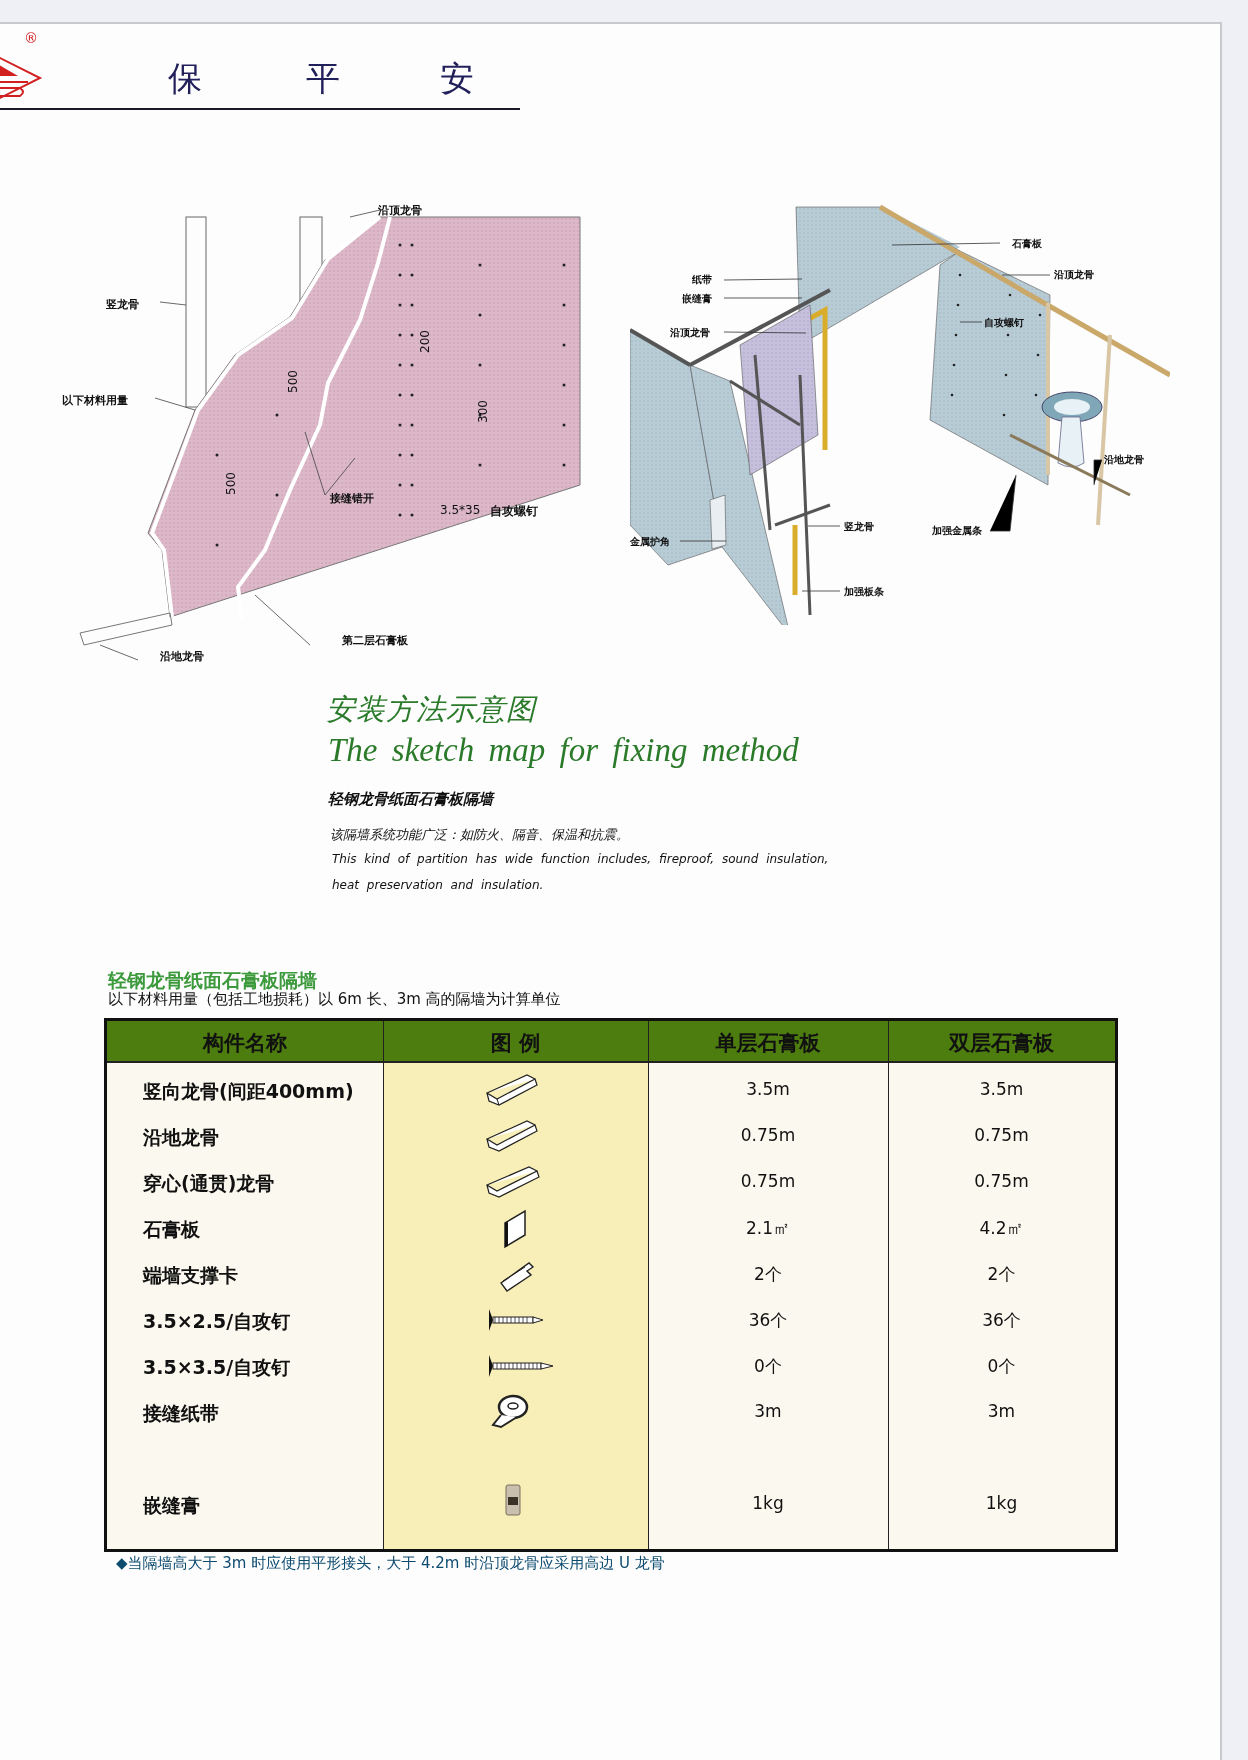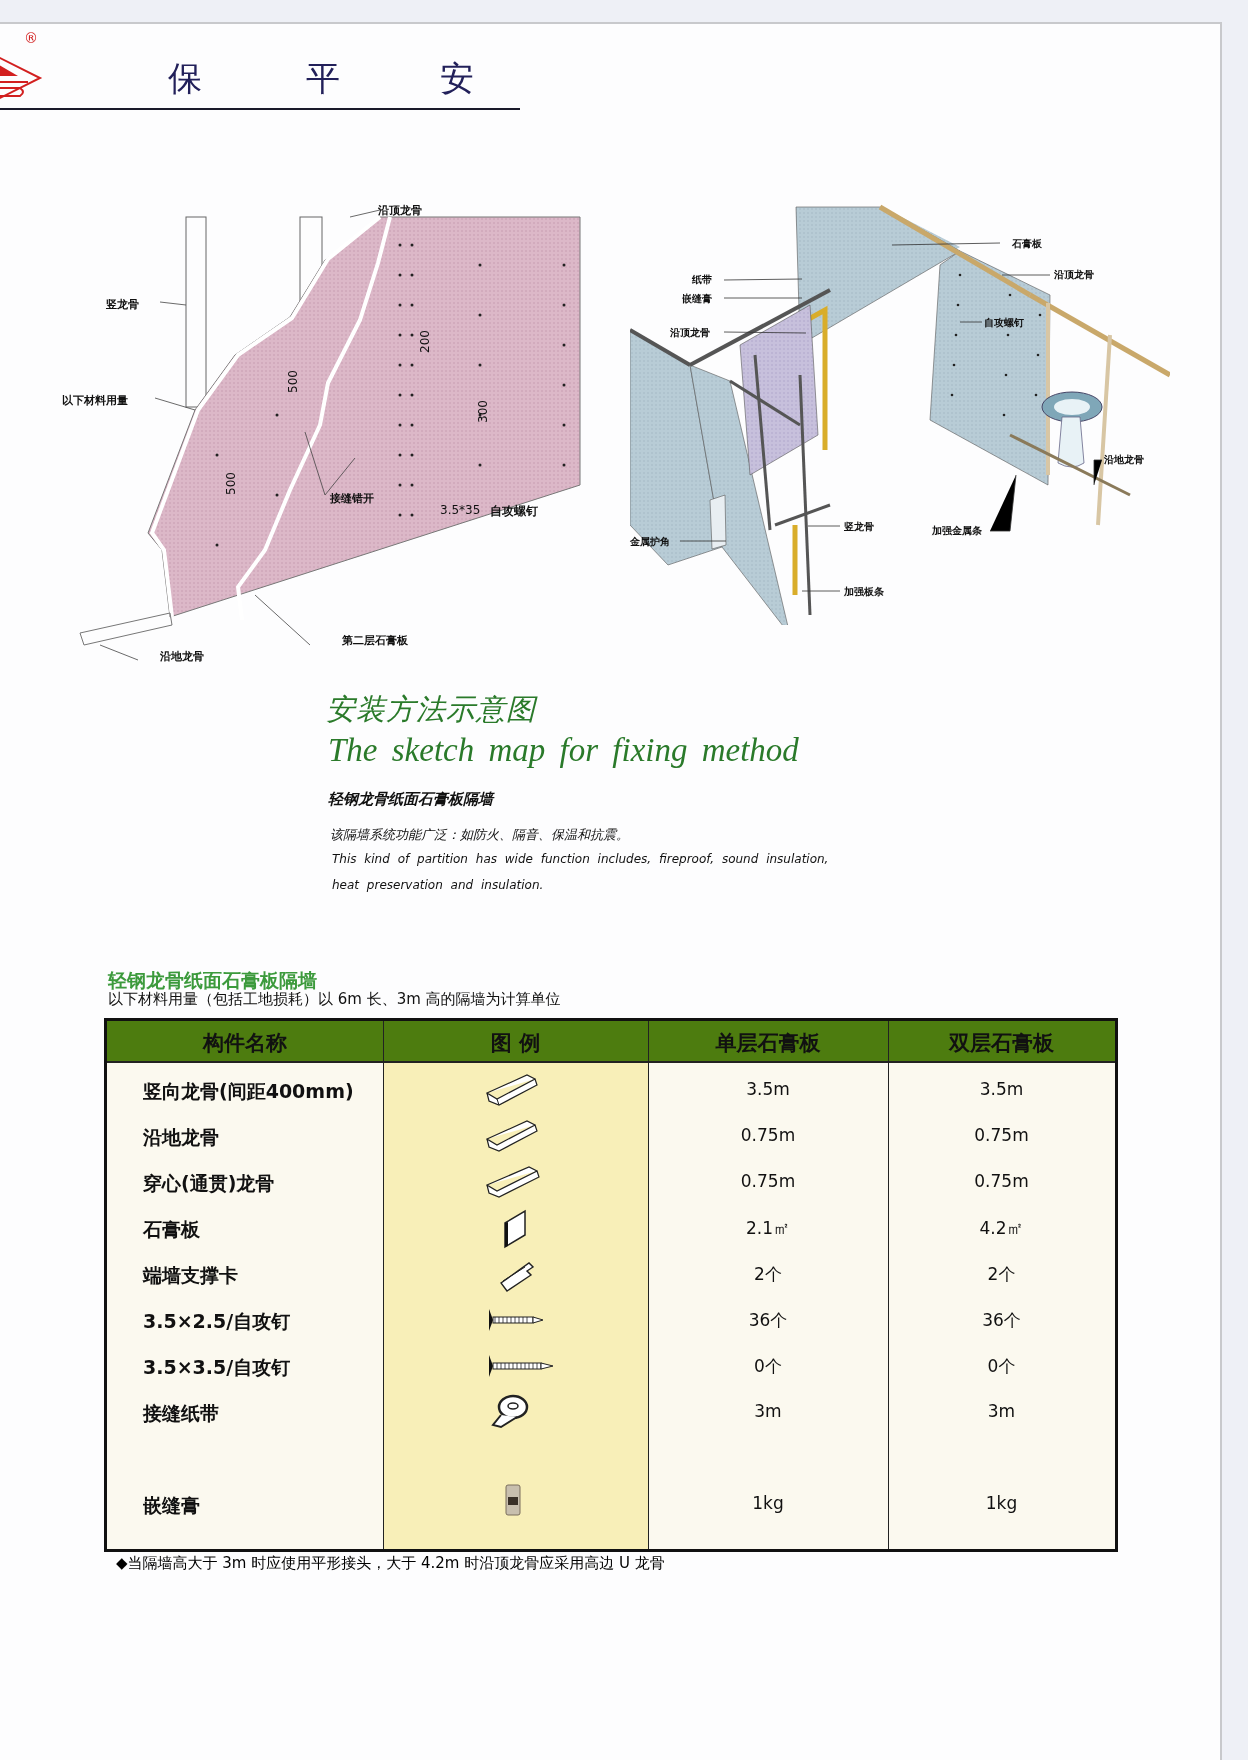--- a/index.html
+++ b/index.html
@@ -43,21 +43,21 @@
   .tbl-head { position: absolute; left: 0; top: 0; width: 100%; height: 42px; background: #4d7c0f; border-bottom: 2px solid #222; }
   .tbl-body { position: absolute; left: 0; top: 42px; width: 100%; height: 486px; background: #fbf9ef; }
   .col-icon-bg { position: absolute; left: 276px; top: 42px; width: 265px; height: 486px; background: #f8efb8; }
   .vline { position: absolute; top: 0; width: 1px; height: 100%; background: #222; }
   .th { position: absolute; top: 8px; font-size: 21px; font-weight: bold; color: #111; text-align: center; }
   .row { position: absolute; left: 0; width: 100%; height: 46px; }
   .cell-name { position: absolute; left: 36px; top: 12px; font-size: 19px; font-weight: bold; color: #111; white-space: nowrap; }
   .cell-v { position: absolute; top: 12px; font-size: 17px; color: #111; text-align: center; }
   .cell-icon { position: absolute; left: 370px; top: 2px; width: 80px; height: 42px; }
 
-  .footnote { position: absolute; left: 116px; top: 1554px; font-size: 15px; color: #000000; }
+  .footnote { position: absolute; left: 116px; top: 1554px; font-size: 15px; color: #0c4a6e; }
 </style>
 </head>
 <body>
 
 <div class="page"></div>
 
 <svg class="logo" viewBox="0 0 44 80">
   <polygon points="-20,8 40,38 -20,68" fill="none" stroke="#d21f1f" stroke-width="2"></polygon>
   <polygon points="-6,22 18,36 -6,36" fill="#d21f1f"></polygon>
   <line x1="-6" y1="42" x2="28" y2="42" stroke="#d21f1f" stroke-width="2"></line>

